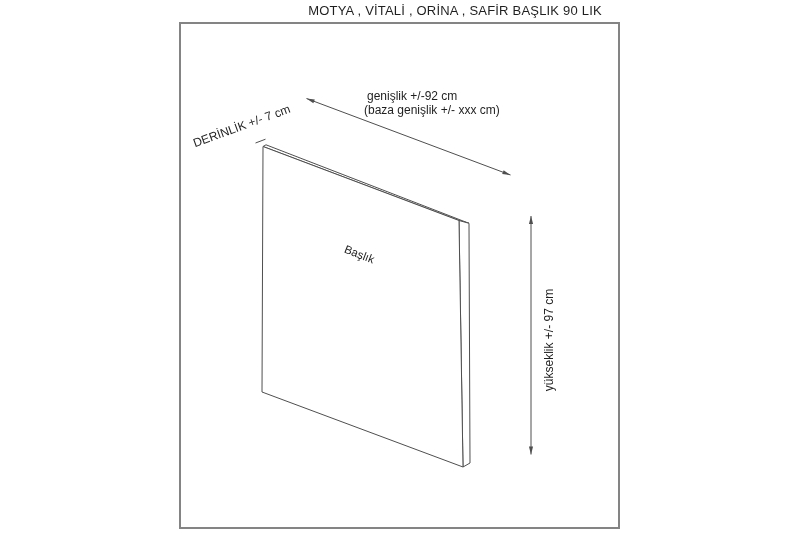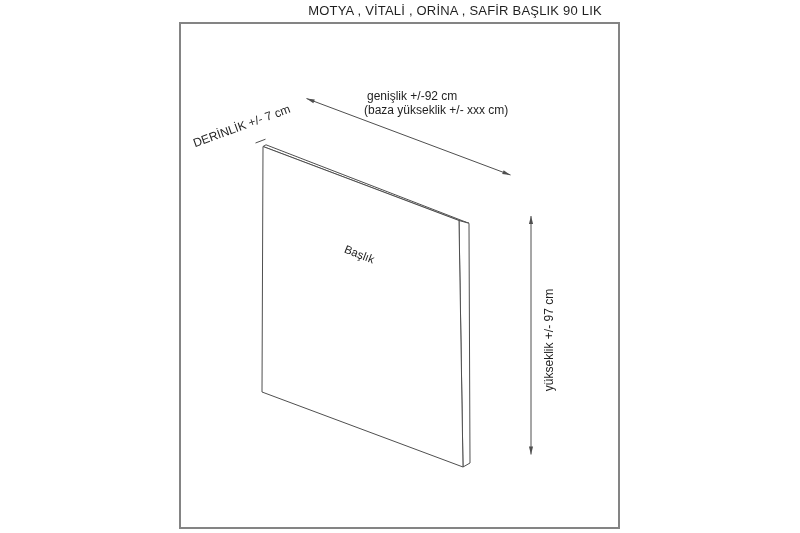--- a/index.html
+++ b/index.html
@@ -113,21 +113,21 @@
 
     <line class="dim" x1="306.5" y1="98.5" x2="510.5" y2="175" marker-start="url(#arr)" marker-end="url(#arr)"></line>
 
     <line class="dim" x1="531" y1="216" x2="531" y2="454.5" marker-start="url(#arr)" marker-end="url(#arr)"></line>
 
     <line class="dim" x1="255.5" y1="143" x2="265.5" y2="139.2"></line>
   </svg>
 
   <div class="label width-label">
     <div class="l1">genişlik +/-92 cm</div>
-    <div class="l2">(baza yükseklik +/- xxx cm)</div>
+    <div class="l2">(baza genişlik +/- xxx cm)</div>
   </div>
 
   <div class="label depth-label">DERİNLİK +/- 7 cm</div>
 
   <div class="label height-label">yükseklik +/- 97 cm</div>
 
   <div class="label panel-label">Başlık</div>
 
 </div>
 

